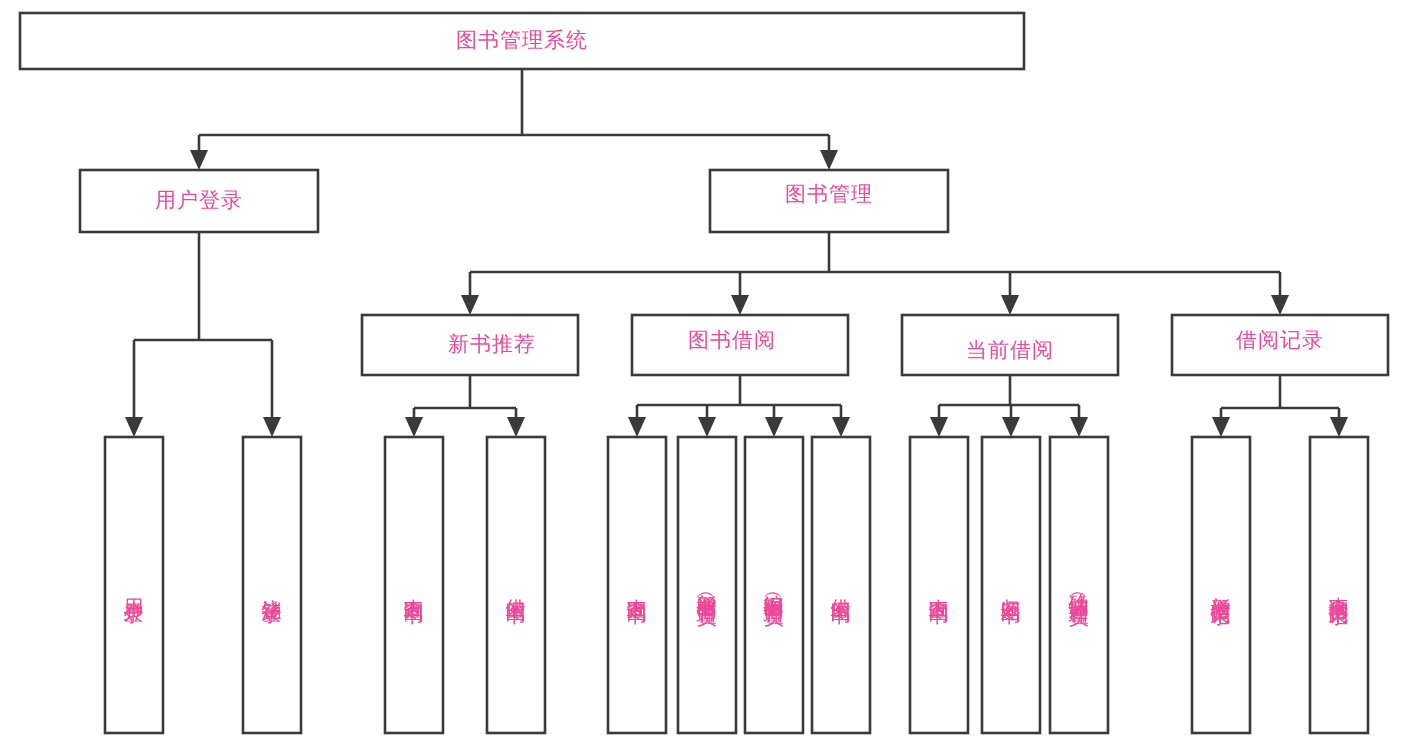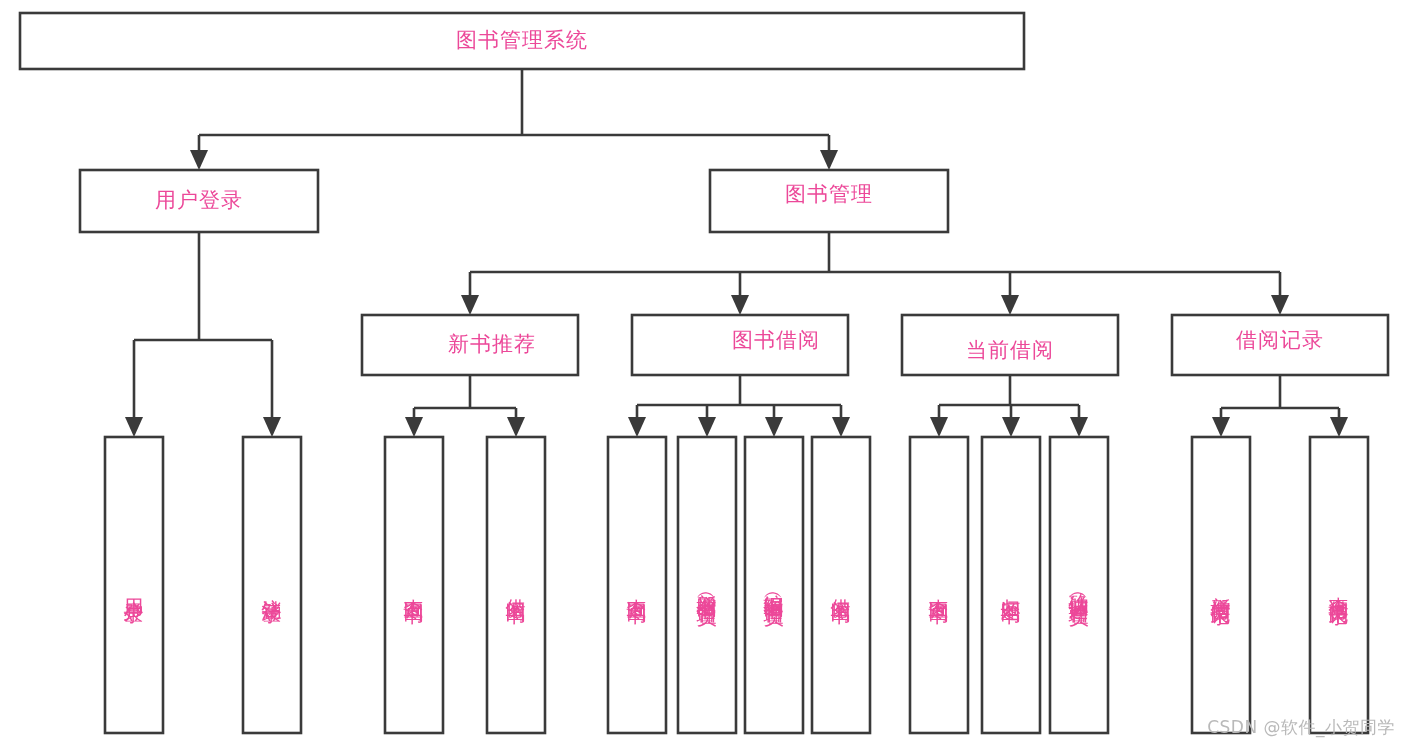--- a/index.html
+++ b/index.html
@@ -160,33 +160,32 @@
         <rect x="1192" y="437" width="58" height="296" class="node-box"></rect>
         <rect x="1310" y="437" width="58" height="296" class="node-box"></rect>
       </g>
   </svg>
 
   <div id="label-layer">
       <div class="node-label horizontal" style="left: 20px; top: 13px; width: 1004px; height: 56px;">图书管理系统</div>
       <div class="node-label horizontal" style="left: 80px; top: 170px; width: 238px; height: 62px;">用户登录</div>
       <div class="node-label horizontal" style="left: 710px; top: 170px; width: 238px; height: 50px;">图书管理</div>
       <div class="node-label horizontal" style="left: 362px; top: 315px; width: 228px; height: 60px; margin-left: 16px;">新书推荐</div>
-      <div class="node-label horizontal" style="left: 668px; top: 315px; width: 216px; height: 52px; border-radius: 14px;">图书借阅</div>
+      <div class="node-label horizontal" style="left: 624px; top: 315px; width: 216px; height: 52px; border-radius: 14px;">图书借阅</div>
       <div class="node-label horizontal" style="left: 902px; top: 315px; width: 216px; height: 72px;">当前借阅</div>
       <div class="node-label horizontal" style="left: 1172px; top: 315px; width: 216px; height: 52px;">借阅记录</div>
       <div class="node-label vertical" style="left: 105px; top: 437px; width: 58px; height: 296px;">用户登录</div>
       <div class="node-label vertical" style="left: 243px; top: 437px; width: 58px; height: 296px;">注销登录</div>
       <div class="node-label vertical" style="left: 385px; top: 437px; width: 58px; height: 296px;">查询图书</div>
       <div class="node-label vertical" style="left: 487px; top: 437px; width: 58px; height: 296px;">借阅图书</div>
       <div class="node-label vertical" style="left: 608px; top: 437px; width: 58px; height: 296px;">查询图书</div>
       <div class="node-label vertical" style="left: 678px; top: 437px; width: 58px; height: 296px;">新增图书（管理员）</div>
       <div class="node-label vertical" style="left: 745px; top: 437px; width: 58px; height: 296px;">编辑图书（管理员）</div>
       <div class="node-label vertical" style="left: 812px; top: 437px; width: 58px; height: 296px;">借阅图书</div>
       <div class="node-label vertical" style="left: 910px; top: 437px; width: 58px; height: 296px;">查询图书</div>
       <div class="node-label vertical" style="left: 982px; top: 437px; width: 58px; height: 296px;">归还图书</div>
       <div class="node-label vertical" style="left: 1050px; top: 437px; width: 58px; height: 296px;">确认归还（管理员）</div>
       <div class="node-label vertical" style="left: 1192px; top: 437px; width: 58px; height: 296px;">新增借阅记录</div>
       <div class="node-label vertical" style="left: 1310px; top: 437px; width: 58px; height: 296px;">查询借阅记录</div>
     </div>
 
-  <div id="watermark">CSDN @软件_小贺同学</div>
 
 </div>
 
 </body></html>

